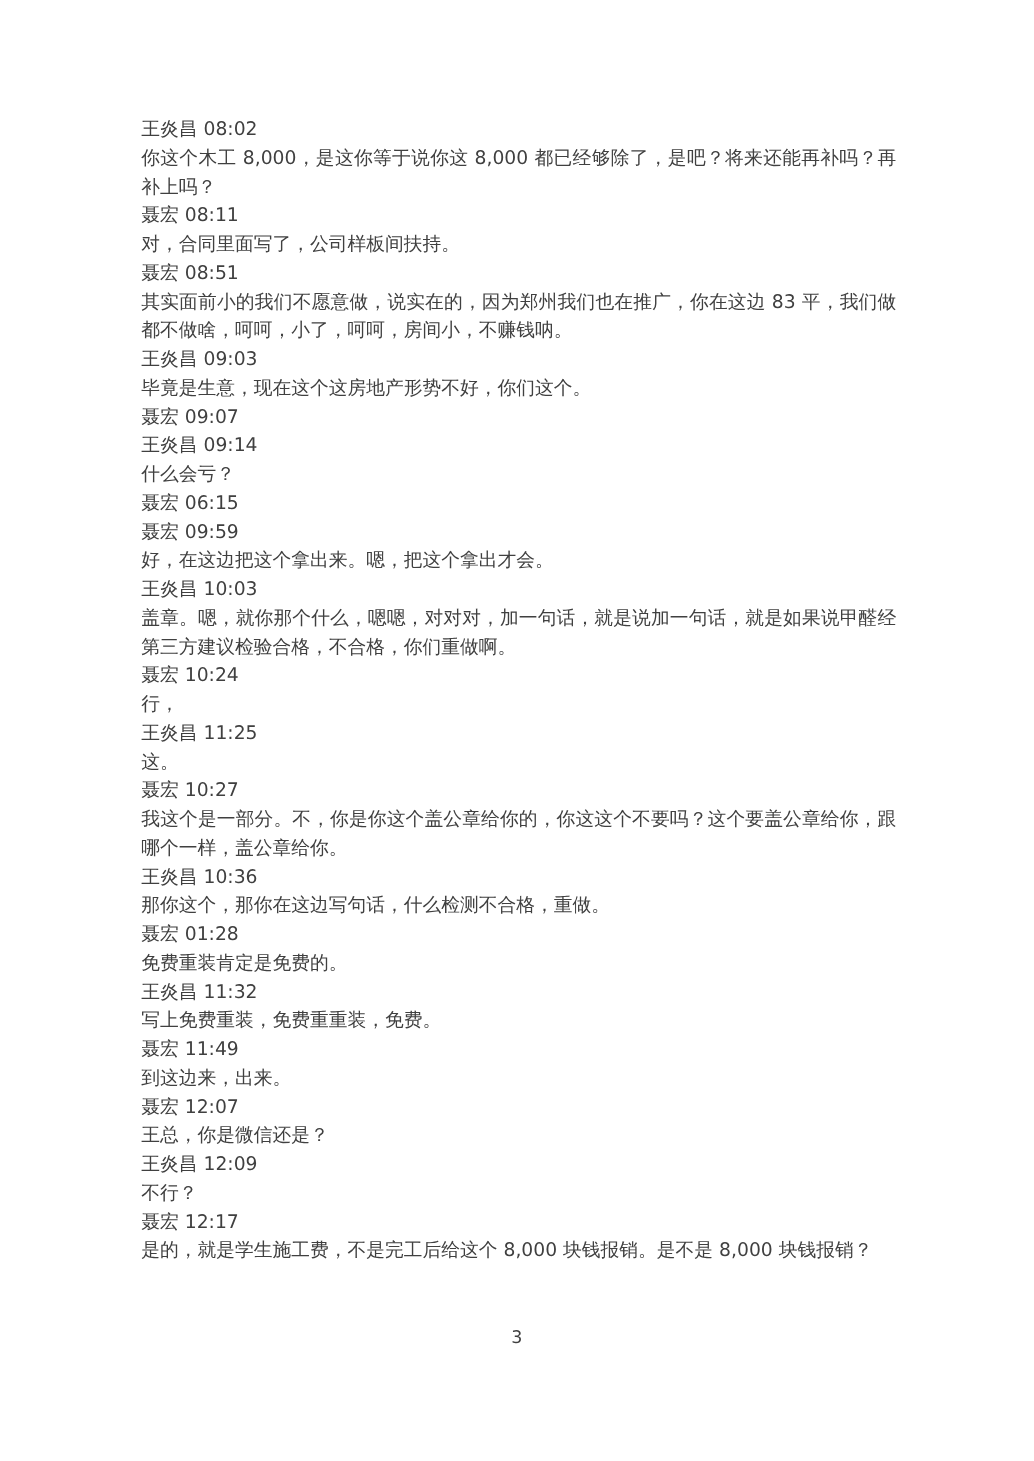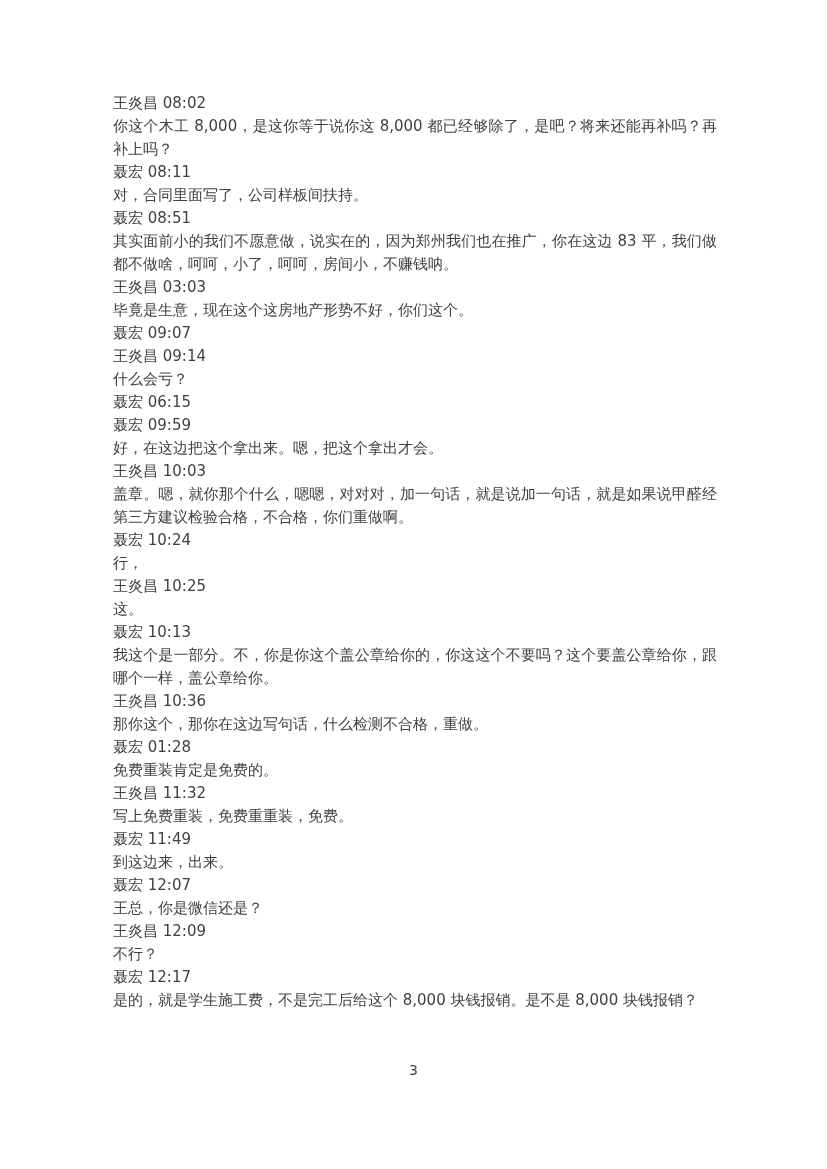--- a/index.html
+++ b/index.html
@@ -53,43 +53,43 @@
   <div class="content" id="transcript">
   <p class="entry-header"><span>王炎昌</span> <span>08:02</span></p>
   <p class="entry-text">你这个木工 8,000，是这你等于说你这 8,000 都已经够除了，是吧？将来还能再补吗？再补上吗？</p>
 
   <p class="entry-header"><span>聂宏</span> <span>08:11</span></p>
   <p class="entry-text">对，合同里面写了，公司样板间扶持。</p>
 
   <p class="entry-header"><span>聂宏</span> <span>08:51</span></p>
   <p class="entry-text">其实面前小的我们不愿意做，说实在的，因为郑州我们也在推广，你在这边 83 平，我们做都不做啥，呵呵，小了，呵呵，房间小，不赚钱呐。</p>
 
-  <p class="entry-header"><span>王炎昌</span> <span>03:03</span></p>
+  <p class="entry-header"><span>王炎昌</span> <span>09:03</span></p>
   <p class="entry-text">毕竟是生意，现在这个这房地产形势不好，你们这个。</p>
 
   <p class="entry-header"><span>聂宏</span> <span>09:07</span></p>
 
   <p class="entry-header"><span>王炎昌</span> <span>09:14</span></p>
   <p class="entry-text">什么会亏？</p>
 
   <p class="entry-header"><span>聂宏</span> <span>06:15</span></p>
 
   <p class="entry-header"><span>聂宏</span> <span>09:59</span></p>
   <p class="entry-text">好，在这边把这个拿出来。嗯，把这个拿出才会。</p>
 
   <p class="entry-header"><span>王炎昌</span> <span>10:03</span></p>
   <p class="entry-text">盖章。嗯，就你那个什么，嗯嗯，对对对，加一句话，就是说加一句话，就是如果说甲醛经第三方建议检验合格，不合格，你们重做啊。</p>
 
   <p class="entry-header"><span>聂宏</span> <span>10:24</span></p>
   <p class="entry-text">行，</p>
 
-  <p class="entry-header"><span>王炎昌</span> <span>10:25</span></p>
+  <p class="entry-header"><span>王炎昌</span> <span>11:25</span></p>
   <p class="entry-text">这。</p>
 
-  <p class="entry-header"><span>聂宏</span> <span>10:13</span></p>
+  <p class="entry-header"><span>聂宏</span> <span>10:27</span></p>
   <p class="entry-text">我这个是一部分。不，你是你这个盖公章给你的，你这这个不要吗？这个要盖公章给你，跟哪个一样，盖公章给你。</p>
 
   <p class="entry-header"><span>王炎昌</span> <span>10:36</span></p>
   <p class="entry-text">那你这个，那你在这边写句话，什么检测不合格，重做。</p>
 
   <p class="entry-header"><span>聂宏</span> <span>01:28</span></p>
   <p class="entry-text">免费重装肯定是免费的。</p>
 
   <p class="entry-header"><span>王炎昌</span> <span>11:32</span></p>
   <p class="entry-text">写上免费重装，免费重重装，免费。</p>

